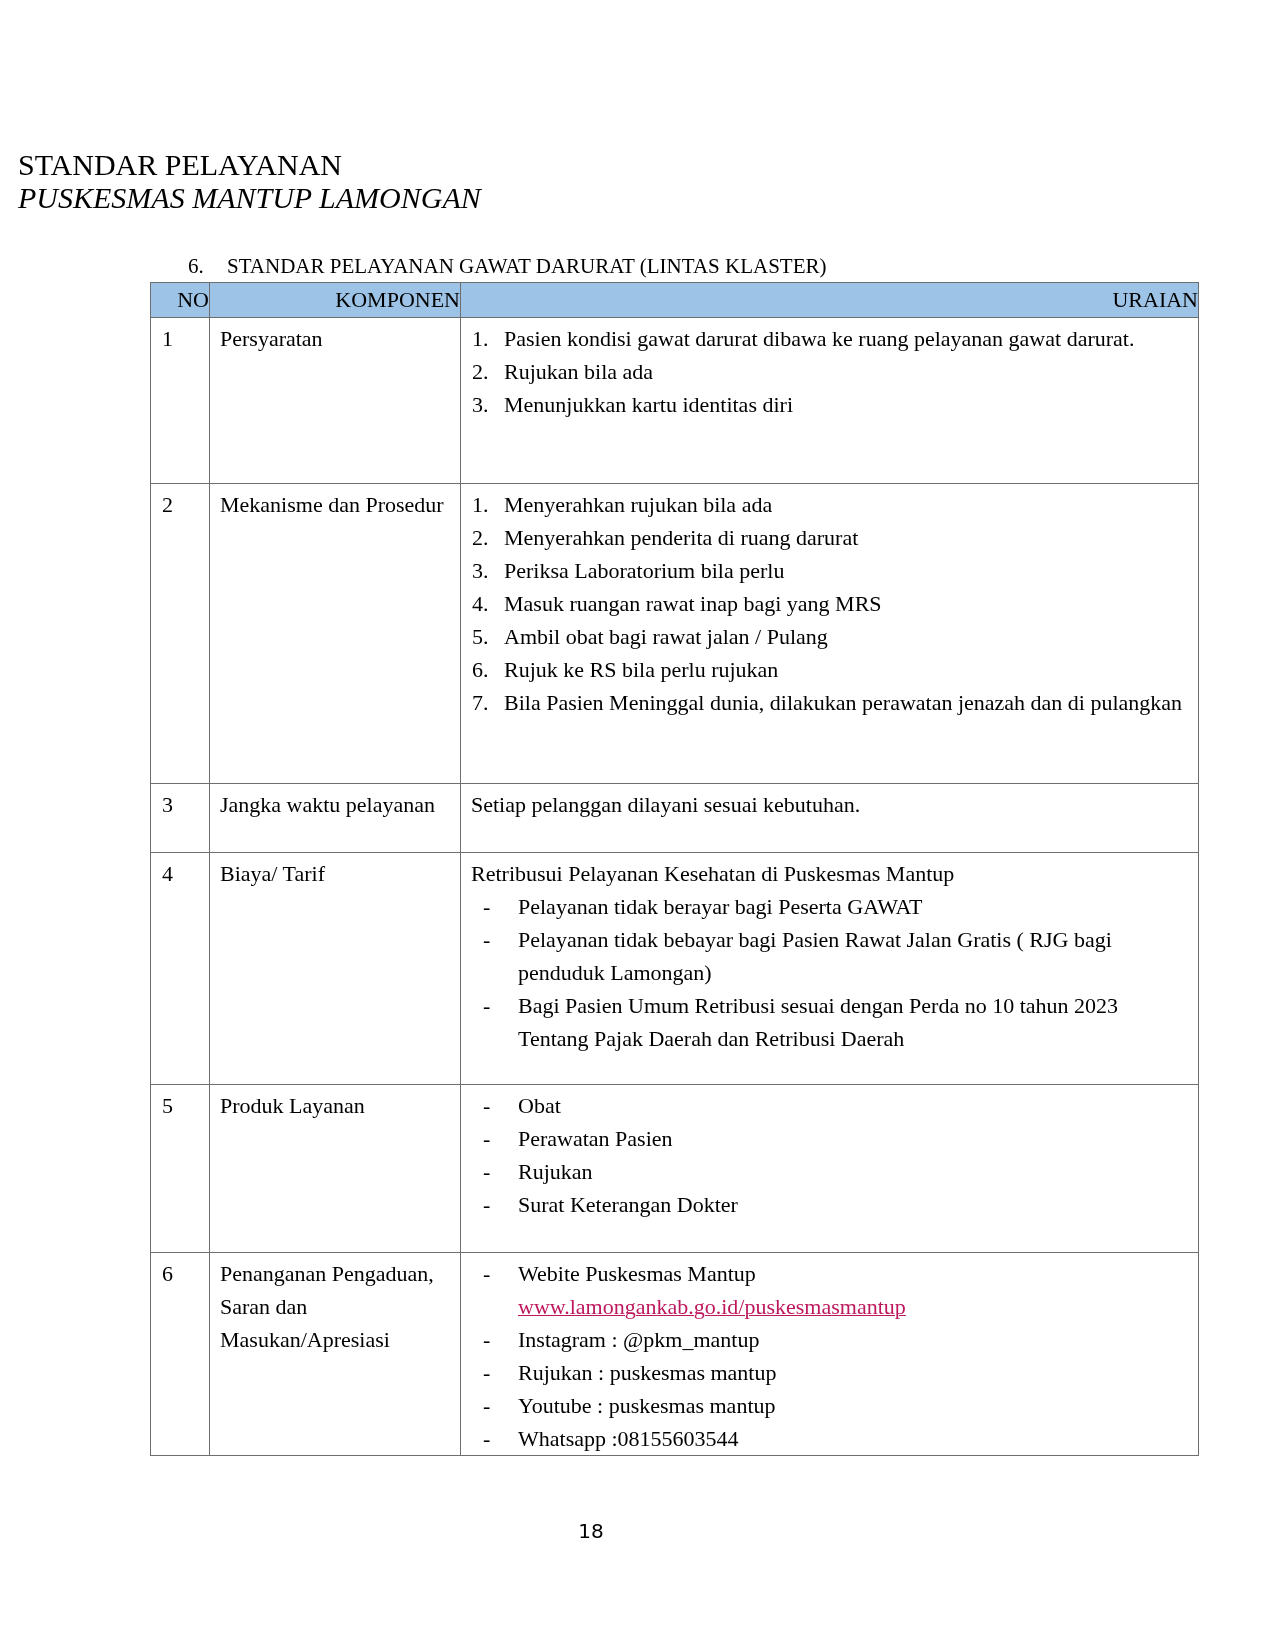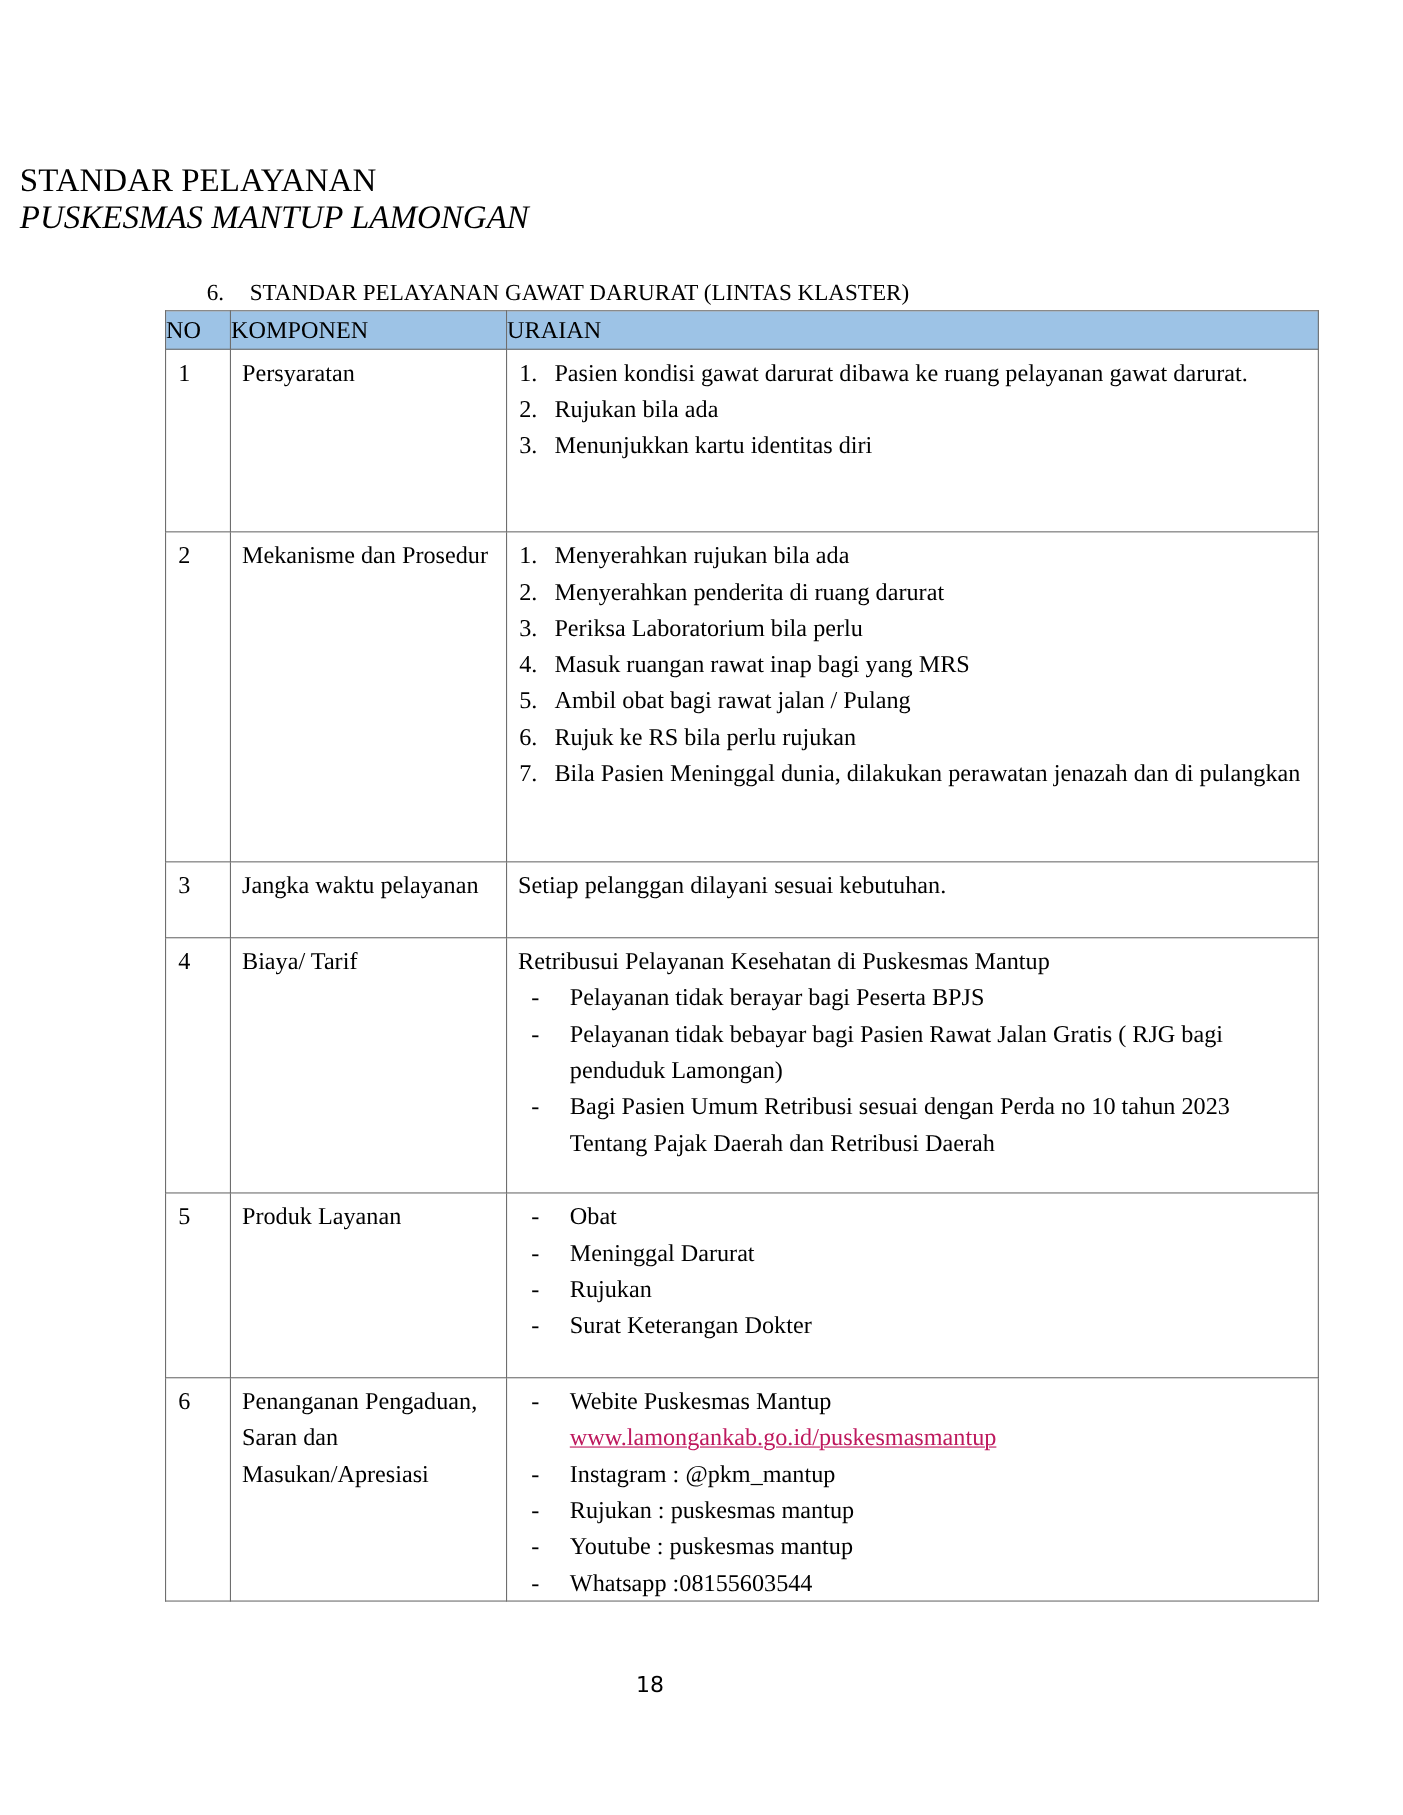--- a/index.html
+++ b/index.html
@@ -10,21 +10,21 @@
   #t1 { top: 148px; }
   #t2 { top: 181px; font-style: italic; }
   .section { position: absolute; top: 250px; left: 188px; font-size: 21px; line-height: 33px; white-space: nowrap; }
   .section .num { display: inline-block; width: 39px; }
   table { position: absolute; left: 150px; top: 282px; width: 1048px;
           border-collapse: collapse; table-layout: fixed; font-size: 22px; }
   td, th { border: 1.5px solid #6e6e6e; vertical-align: top; padding: 0; font-weight: normal; }
   col.c1 { width: 59px; }
   col.c2 { width: 251px; }
   col.c3 { width: 738px; }
-  tr.hdr th { background: #9dc3e6; height: 34px; line-height: 34px; text-align: left; }
+  tr.hdr th { background: #9dc3e6; height: 34px; line-height: 34px; text-align: right; }
   tr.grp td { background: #c5e0b4; height: 33px; line-height: 33px; text-align: center; }
   td.no { padding: 4px 0 0 11px; line-height: 33px; }
   td.komp { padding: 4px 8px 0 10px; line-height: 33px; }
   td.urai { padding: 4px 10px 0 10px; line-height: 33px; }
   ol { margin: 0; padding: 0; list-style: none; }
   ol li { position: relative; padding-left: 33px; }
   ol li .n { position: absolute; left: 1px; top: 0; }
   ul.dash { margin: 0; padding: 0; list-style: none; }
   ul.dash li { position: relative; padding-left: 47px; }
   ul.dash li .d { position: absolute; left: 12px; top: 0; }
@@ -94,34 +94,34 @@
     <td class="komp">Jangka waktu pelayanan</td>
     <td class="urai">Setiap pelanggan dilayani sesuai kebutuhan.</td>
   </tr>
 
   <tr id="r4">
     <td class="no">4</td>
     <td class="komp">Biaya/ Tarif</td>
     <td class="urai">
       <div>Retribusui Pelayanan Kesehatan di Puskesmas Mantup</div>
       <ul class="dash">
-        <li><span class="d">-</span><span>Pelayanan tidak berayar bagi Peserta BPJS</span></li>
+        <li><span class="d">-</span><span>Pelayanan tidak berayar bagi Peserta GAWAT</span></li>
         <li><span class="d">-</span><span>Pelayanan tidak bebayar bagi Pasien Rawat Jalan Gratis ( RJG bagi penduduk Lamongan)</span></li>
         <li><span class="d">-</span><span>Bagi Pasien Umum Retribusi sesuai dengan Perda no 10 tahun 2023 Tentang Pajak Daerah dan Retribusi Daerah</span></li>
       </ul>
     </td>
   </tr>
 
   <tr id="r5">
     <td class="no">5</td>
     <td class="komp">Produk Layanan</td>
     <td class="urai">
       <ul class="dash">
         <li><span class="d">-</span><span>Obat</span></li>
-        <li><span class="d">-</span><span>Meninggal Darurat</span></li>
+        <li><span class="d">-</span><span>Perawatan Pasien</span></li>
         <li><span class="d">-</span><span>Rujukan</span></li>
         <li><span class="d">-</span><span>Surat Keterangan Dokter</span></li>
       </ul>
     </td>
   </tr>
 
   <tr id="r6">
     <td class="no">6</td>
     <td class="komp">Penanganan Pengaduan, Saran dan Masukan/Apresiasi</td>
     <td class="urai">

